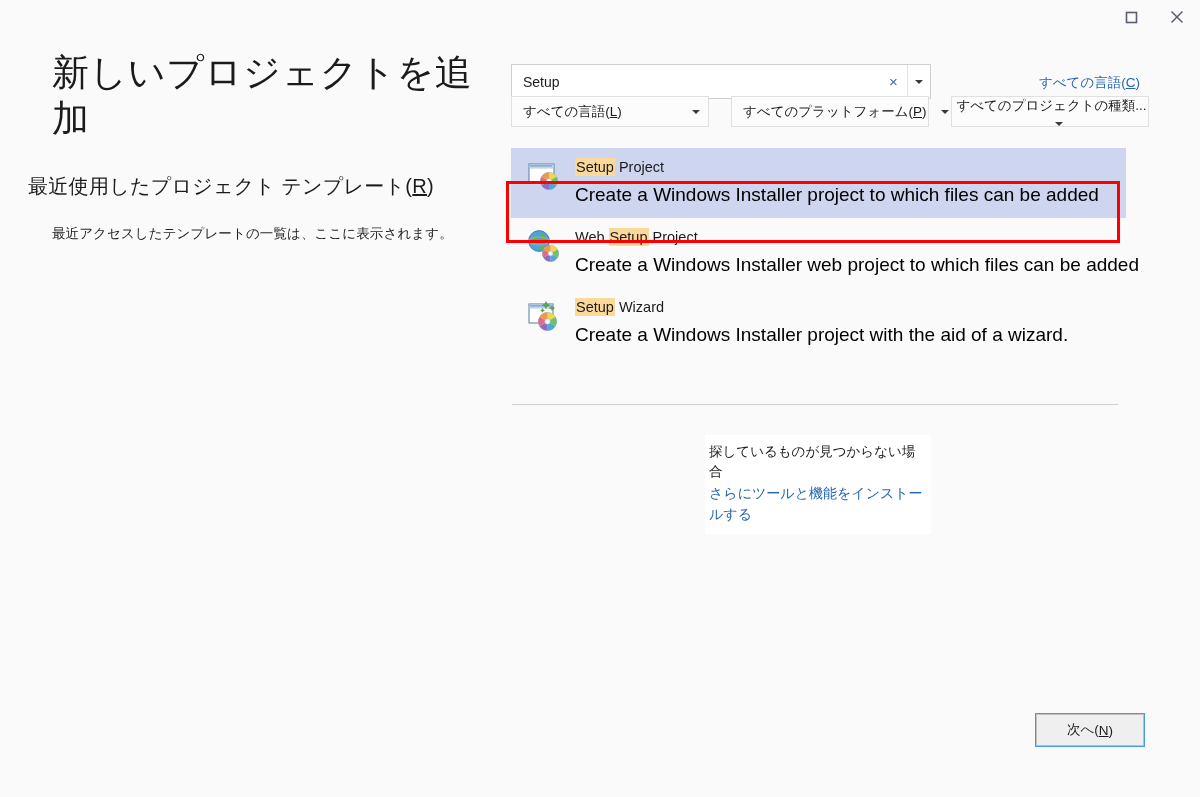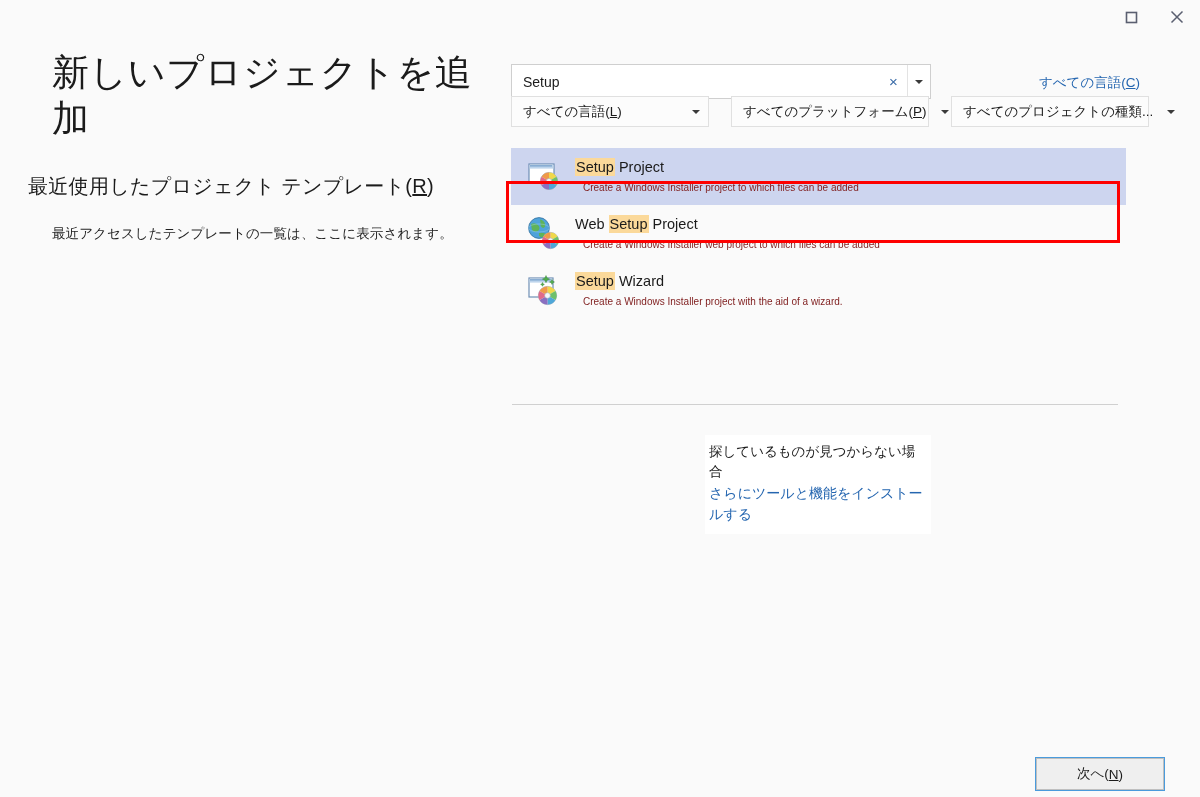--- a/index.html
+++ b/index.html
@@ -157,21 +157,21 @@
     font-size: 13.5px;
     color: #1b1b1b;
     cursor: default;
     white-space: nowrap;
   }
   .filter .label { flex: 1; }
   .filter .accesskey { text-decoration: underline; }
   .filter .caret { margin-left: 14px; }
   #filter-language  { left: 11px;  width: 198px; }
   #filter-platform  { left: 231px; width: 198px; }
-  #filter-type      { left: 451px; width: 198px; }
+  #filter-type      { left: 451px; width: 198px; flex-direction: column; }
 
   
   .template-list {
     position: relative;
     margin-top: 8px;
     padding-left: 11px;
     width: 626px;
   }
   .template-item {
     display: flex;
@@ -191,26 +191,25 @@
   .tpl-icon svg { display: block; }
   .tpl-text { padding-top: 1px; }
   .tpl-name {
     font-size: 14.5px;
     color: #1b1b1b;
     line-height: 1.35;
     white-space: nowrap;
   }
   .tpl-name .hl { background: #fbd99a; padding: 1px 1px; }
   .tpl-desc {
-    font-size: 10px;
-    color: #7f1d1d;
+    font-size: 19px;
+    color: #000000;
     line-height: 1.45;
     margin-top: 3px;
     white-space: nowrap;
-    margin-left: 8px;
   }
 
   
   .annotation-box {
     position: absolute;
     left: 506px;
     top: 181px;
     width: 614px;
     height: 62px;
     border: 3px solid #fe0000;
@@ -246,34 +245,33 @@
     color: #2566b0;
     line-height: 1.5;
     cursor: pointer;
   }
 
   
   .next-button {
     position: absolute;
     left: 1036px;
     top: 714px;
-    width: 128px;
+    width: 108px;
     height: 32px;
     background: #efefef;
     border: 1px solid #bfbfbf;
     outline: 1px solid #4a9bdc;
     outline-offset: 0px;
     display: flex;
     align-items: center;
     justify-content: center;
     font-size: 13.5px;
     color: #1b1b1b;
     cursor: default;
     font-family: "Liberation Sans", "DejaVu Sans", sans-serif;
-    margin-top: 44px;
   }
   .next-button .accesskey { text-decoration: underline; }
 </style>
 </head>
 <body>
 
 <div class="titlebar">
   <div class="winbtn">
     <span>
       <svg width="13" height="13" viewBox="0 0 13 13">

